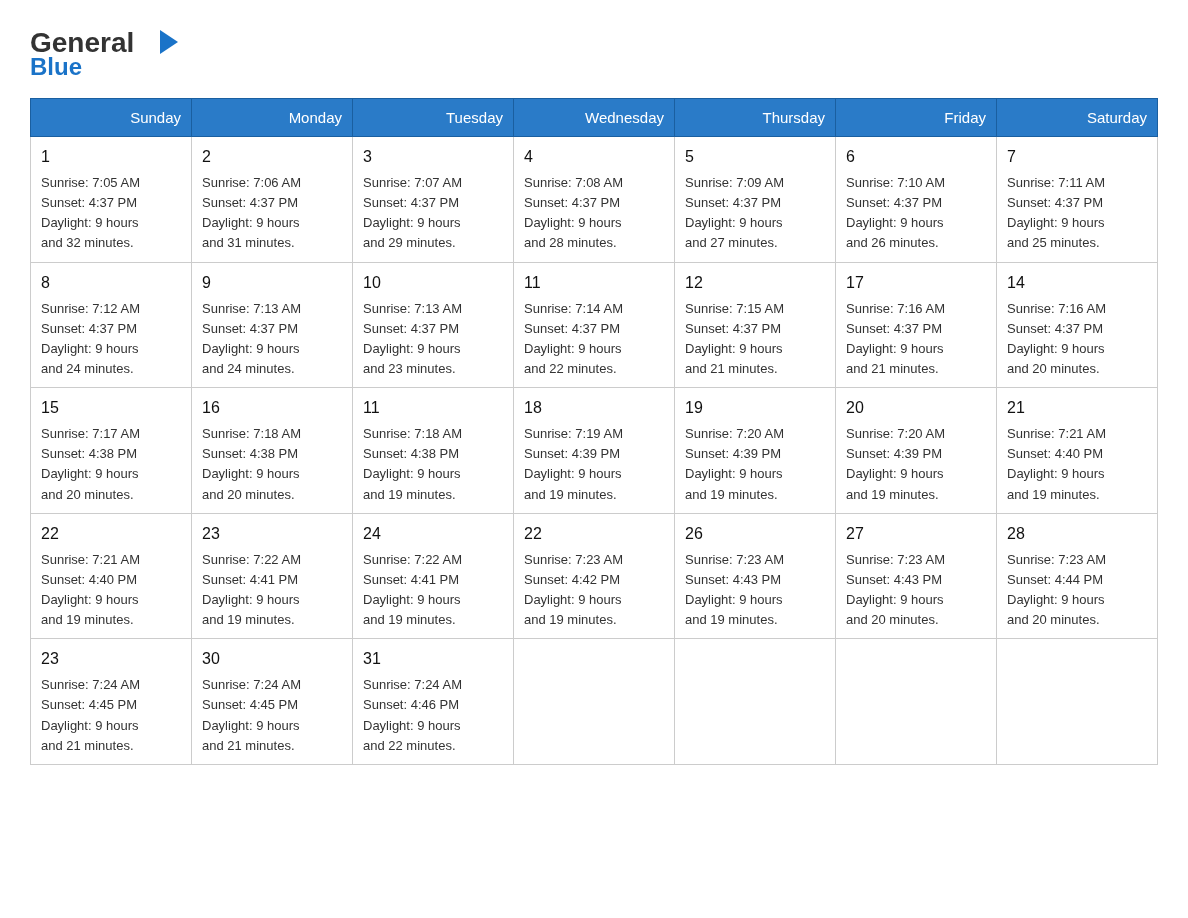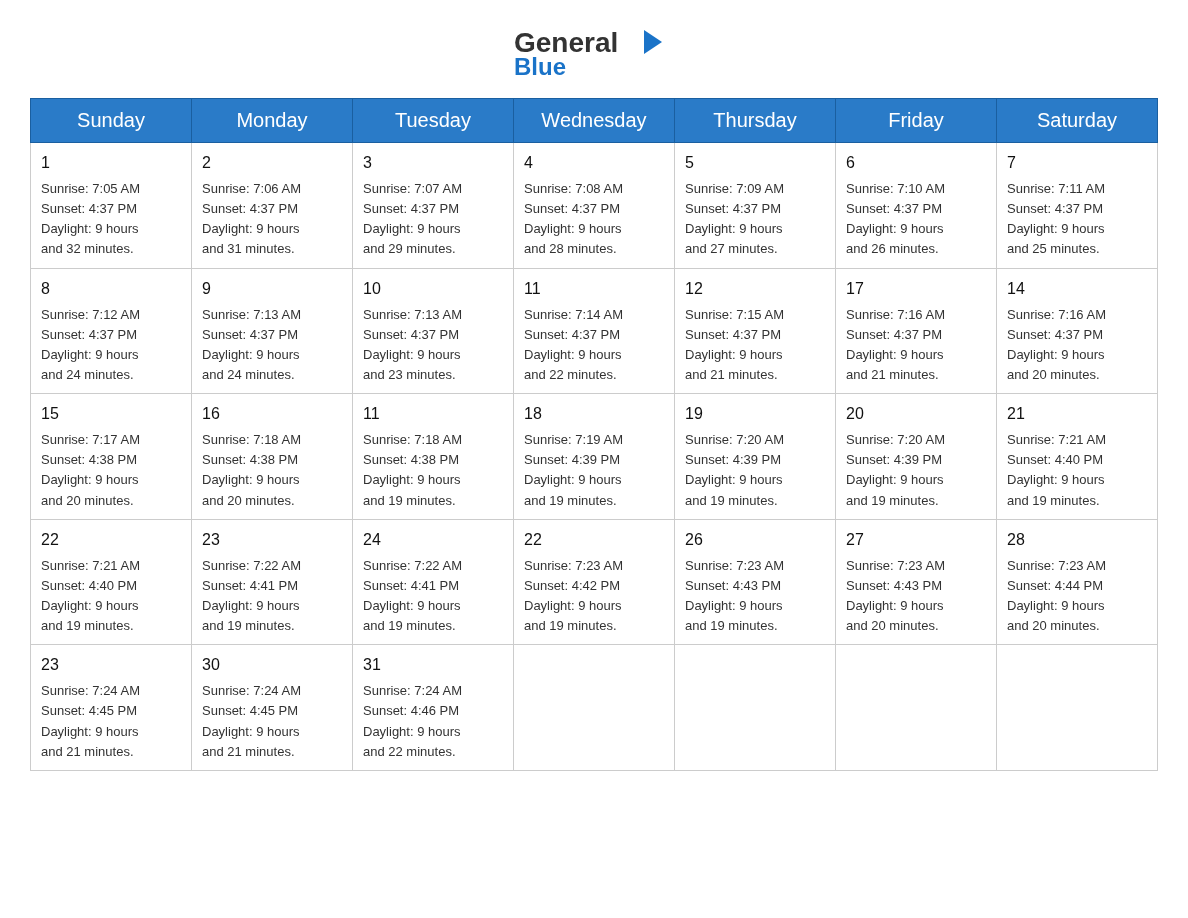--- a/index.html
+++ b/index.html
@@ -5,21 +5,21 @@
     * { box-sizing: border-box; margin: 0; padding: 0; }
     body {
       font-family: Arial, sans-serif;
       background: #fff;
       width: 1188px;
       min-height: 918px;
       padding: 20px 30px;
     }
     .header-area {
       display: flex;
-      justify-content: center;
+      justify-content: flex-start;
       align-items: flex-start;
       margin-bottom: 18px;
     }
     .logo {
       display: flex;
       flex-direction: column;
       align-items: flex-start;
     }
     .title-area {
       text-align: right;
@@ -35,24 +35,24 @@
       color: #333;
       margin-top: 4px;
     }
     .calendar-table {
       width: 100%;
       border-collapse: collapse;
     }
     .calendar-table th {
       background-color: #2a7bc8;
       color: #fff;
-      font-size: 20px;
+      font-size: 15px;
       font-weight: normal;
       padding: 10px 10px;
-      text-align: center;
+      text-align: right;
       border: 1px solid #1a5fa0;
     }
     .calendar-table td {
       border: 1px solid #ccc;
       vertical-align: top;
       padding: 8px 10px;
       width: calc(100% / 7);
       min-height: 110px;
       font-size: 13px;
       color: #222;

